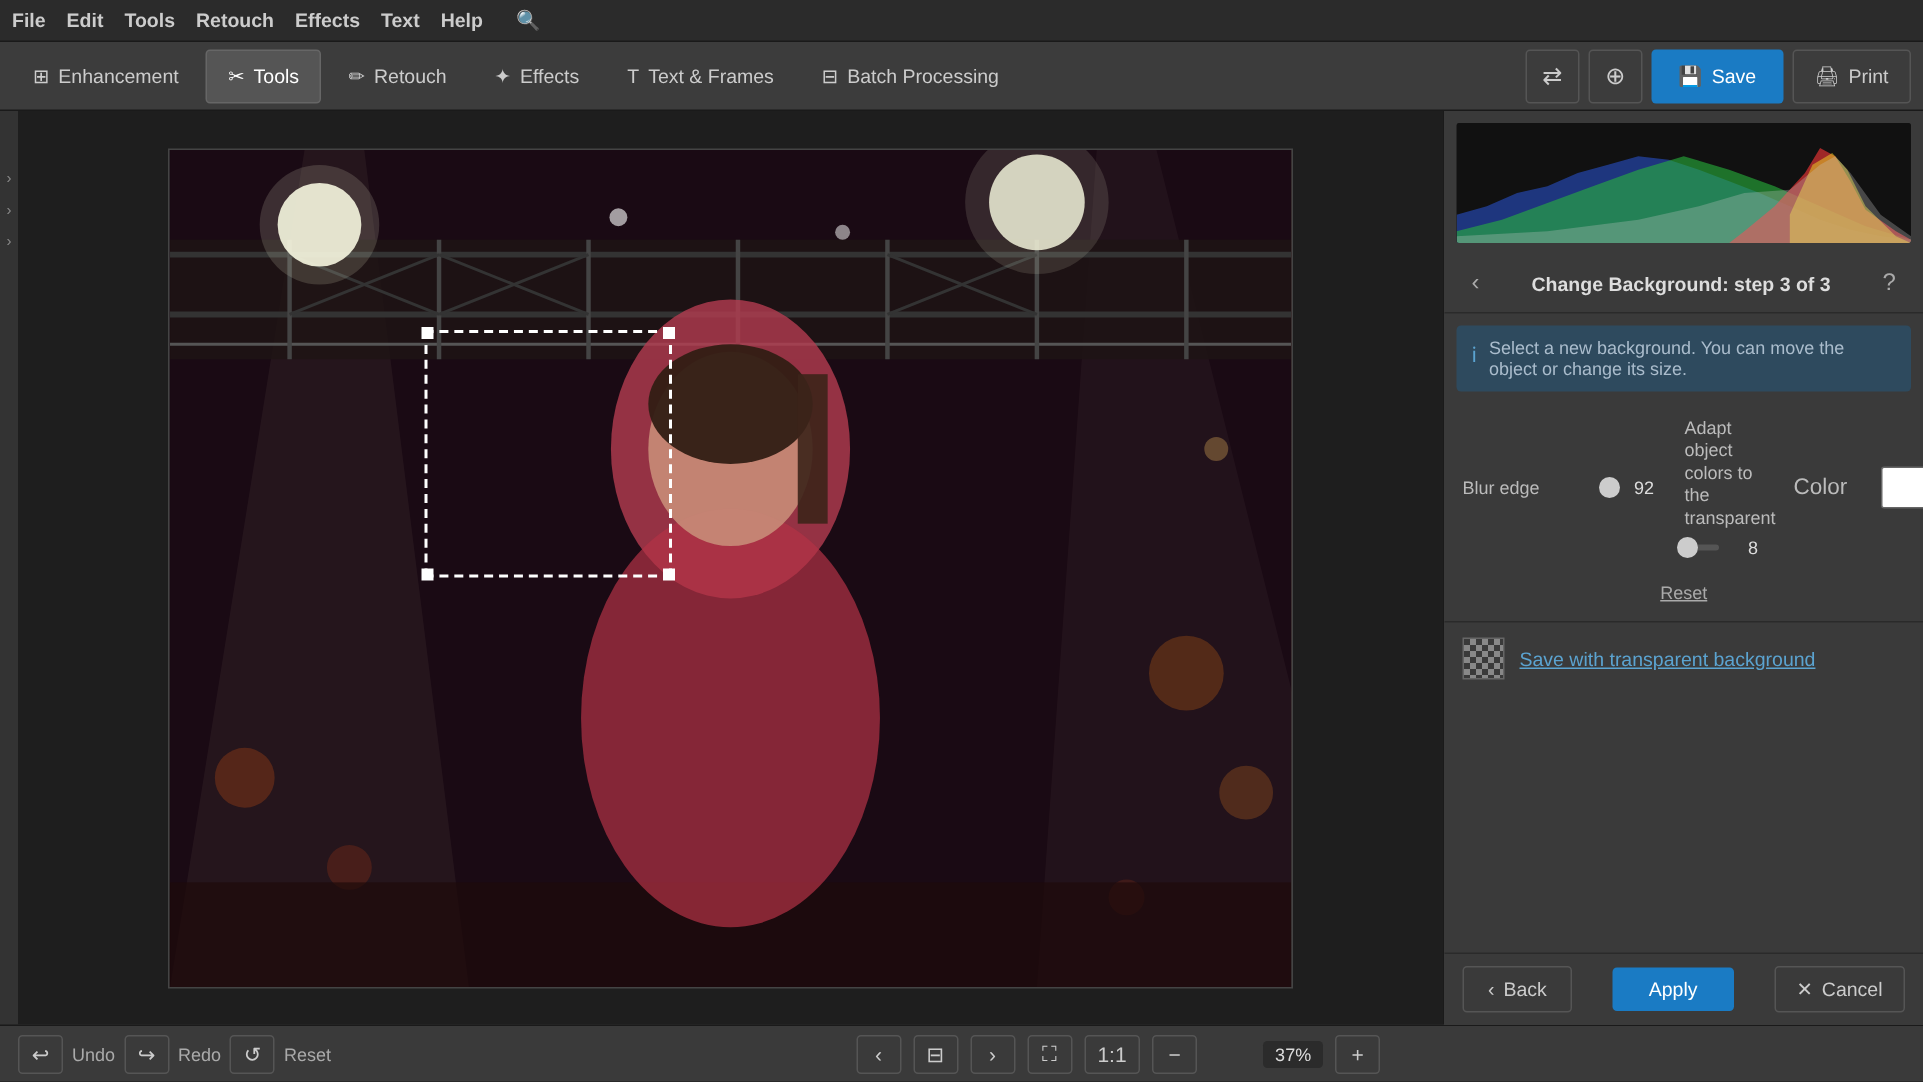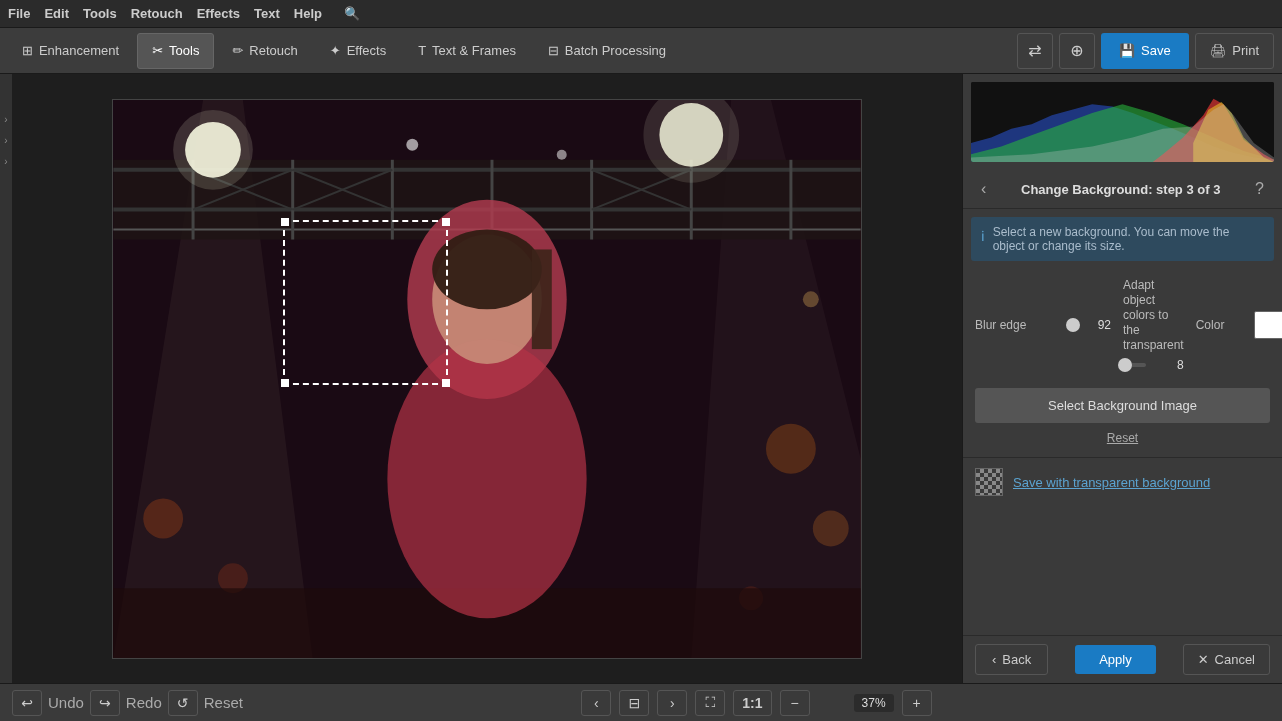--- a/index.html
+++ b/index.html
@@ -52,26 +52,26 @@
     
     .info-box { background: #2e4a5e; margin: 8px; padding: 8px 10px; border-radius: 3px; font-size: 12px; color: #aabccc; display: flex; gap: 8px; align-items: flex-start; }
     .info-icon { color: #5ba3d0; font-size: 14px; flex-shrink: 0; margin-top: 1px; }
 
     
     .controls-area { padding: 8px 12px; display: flex; gap: 12px; }
     .control-row { display: flex; align-items: center; gap: 8px; }
     .control-label { color: #bbb; font-size: 12px; min-width: 90px; }
     .slider-track { height: 4px; background: #555; border-radius: 2px; position: relative; flex: 1; }
     .slider-thumb { width: 14px; height: 14px; background: #ccc; border-radius: 50%; position: absolute; top: -5px; cursor: pointer; }
-    .slider-value { color: #ddd; font-size: 12px; min-width: 30px; text-align: right; }
+    .slider-value { color: #ddd; font-size: 12px; min-width: 30px; text-align: center; }
     .adapt-label { color: #bbb; font-size: 12px; }
 
     
     .color-row { display: flex; align-items: center; gap: 8px; }
-    .color-label { color: #bbb; font-size: 12px; min-width: 50px; }
+    .color-label { color: #bbb; font-size: 15px; min-width: 50px; }
     .color-swatch { width: 30px; height: 28px; border: 1px solid #666; cursor: pointer; border-radius: 2px; }
     .color-swatch.white { background: #fff; }
     .color-swatch.gray { background: #888; }
     .color-swatch.black { background: #111; }
     .color-swatch.selected { background: #fff; border: 2px solid #1a7bc4; width: 46px; }
     .color-more { color: #aaa; cursor: pointer; font-size: 16px; }
 
     
     .select-bg-btn { background: #555; color: #ddd; border: none; padding: 10px; width: 100%; cursor: pointer; font-size: 13px; border-radius: 3px; margin: 4px 0; }
     .reset-link { color: #aaa; text-align: center; cursor: pointer; font-size: 12px; text-decoration: underline; padding: 4px; display: block; }
@@ -86,21 +86,21 @@
     .back-btn { background: transparent; color: #ccc; border: 1px solid #555; padding: 7px 16px; border-radius: 3px; cursor: pointer; font-size: 13px; display: flex; align-items: center; gap: 6px; }
     .apply-btn { background: #1a7bc4; color: #fff; border: none; padding: 7px 24px; border-radius: 3px; cursor: pointer; font-size: 13px; }
     .cancel-btn { background: transparent; color: #ccc; border: 1px solid #555; padding: 7px 14px; border-radius: 3px; cursor: pointer; font-size: 13px; display: flex; align-items: center; gap: 6px; }
 
     
     .bottom-bar { background: #3a3a3a; height: 38px; display: flex; align-items: center; padding: 0 12px; gap: 8px; border-top: 1px solid #1a1a1a; }
     .bottom-left { display: flex; align-items: center; gap: 6px; }
     .bottom-center { flex: 1; display: flex; align-items: center; justify-content: center; gap: 8px; }
     .bottom-right { display: flex; align-items: center; gap: 6px; }
     .bottom-btn { background: transparent; border: 1px solid #555; color: #ccc; width: 30px; height: 26px; border-radius: 3px; cursor: pointer; display: flex; align-items: center; justify-content: center; font-size: 14px; }
-    .bottom-label { color: #aaa; font-size: 15px; }
+    .bottom-label { color: #aaa; font-size: 12px; }
     .zoom-value { color: #ddd; font-size: 12px; padding: 2px 8px; background: #2b2b2b; border-radius: 3px; margin-left: 36px; }
 
     
     .canvas-bg { position: absolute; top: 0; left: 0; width: 100%; height: 100%; }
     .adapt-slider-row { display: flex; align-items: center; gap: 8px; }
   </style>
 </head>
 <body>
 
 <div class="menu-bar">
@@ -289,21 +289,20 @@
         <div class="color-swatch white"></div>
         <div class="color-swatch gray"></div>
         <div class="color-swatch black"></div>
         <div class="color-swatch selected"></div>
         <span class="color-more">···</span>
       </div>
 
     </div>
 
     <div style="padding: 4px 12px;">
-      <button class="select-bg-btn">Select Background Image</button>
       <a class="reset-link">Reset</a>
     </div>
 
     <div class="transparent-bg-row">
       <div class="checkerboard-icon"></div>
       <span class="transparent-bg-label">Save with transparent background</span>
     </div>
 
     <div style="flex:1;"></div>
 
@@ -329,20 +328,20 @@
     <button class="bottom-btn" title="Redo">↪</button>
     <span class="bottom-label">Redo</span>
     <button class="bottom-btn" title="Reset">↺</button>
     <span class="bottom-label">Reset</span>
   </div>
   <div class="bottom-center">
     <button class="bottom-btn">‹</button>
     <button class="bottom-btn">⊟</button>
     <button class="bottom-btn">›</button>
     <button class="bottom-btn">⛶</button>
-    <button class="bottom-btn" style="width:auto; padding: 0 8px; font-weight: bold;">1:1</button>
+    <button class="bottom-btn" style="width:auto; padding: 0 8px;">1:1</button>
     <button class="bottom-btn">−</button>
     <span class="zoom-value">37%</span>
     <button class="bottom-btn">+</button>
   </div>
   <div class="bottom-right">
   </div>
 </div>
 
 </body></html>

